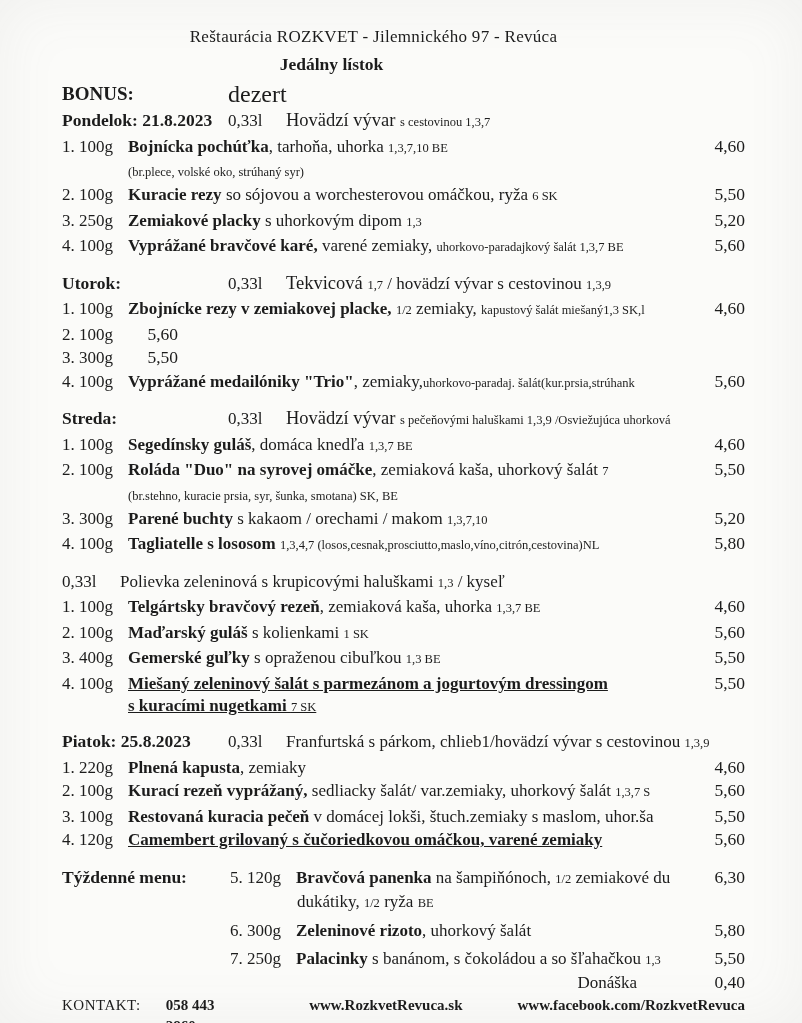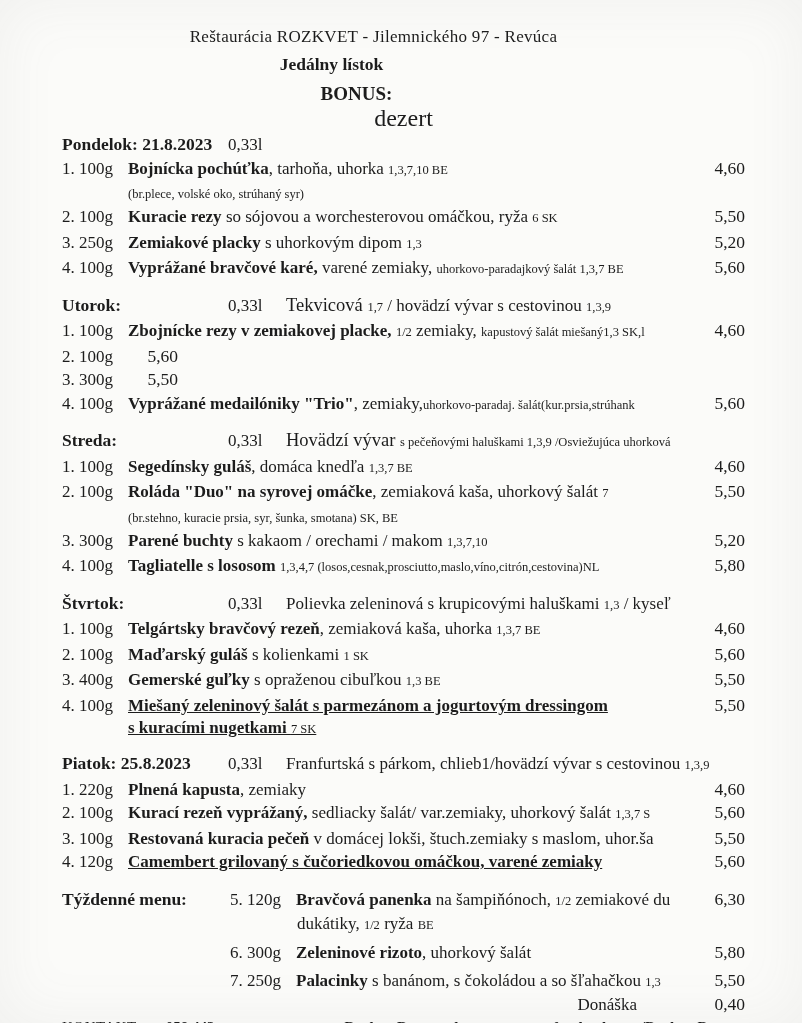--- a/index.html
+++ b/index.html
@@ -27,21 +27,21 @@
   }
   .menu-title {
     text-align: center;
     position: relative;
     left: -72px;
     font-weight: bold;
     font-size: 17.5px;
     line-height: 22px;
     margin-top: 5px;
   }
-  .bonus-row { display: flex; align-items: center; margin-top: 7px; line-height: 24px; flex-direction: column; }
+  .bonus-row { display: flex; align-items: flex-end; margin-top: 7px; line-height: 24px; }
   .bonus-label { font-weight: bold; font-size: 19px; width: 166px; }
   .bonus-value { font-size: 24px; }
 
   .section { margin-top: 12px; }
   .section.first { margin-top: 3px; }
 
   .day-row { display: flex; align-items: baseline; line-height: 23.5px; }
   .day-label { font-weight: bold; font-size: 17.5px; width: 166px; flex: none; }
   .day-volume { width: 58px; flex: none; }
   .day-soup { flex: 1; white-space: nowrap; overflow: hidden; }
@@ -89,20 +89,21 @@
 
   <div class="bonus-row">
     <span class="bonus-label">BONUS:</span>
     <span class="bonus-value">dezert</span>
   </div>
 
   <div class="section first">
     <div class="day-row">
       <span class="day-label">Pondelok: 21.8.2023</span>
       <span class="day-volume">0,33l</span>
+      <span class="day-soup"><span class="seg-big">Hovädzí vývar </span><span class="seg-small">s cestovinou 1,3,7</span></span>
     </div>
     <div class="item-row">
       <span class="item-num">1.</span>
       <span class="item-weight">100g</span>
       <span class="item-desc"><span class="seg-bold">Bojnícka pochúťka</span><span class="seg-normal">, tarhoňa, uhorka </span><span class="seg-small">1,3,7,10 BE</span></span>
       <span class="item-price">4,60</span>
     </div>
     <div class="item-subline"><span class="seg-small">(br.plece, volské oko, strúhaný syr)</span></div>
     <div class="item-row">
       <span class="item-num">2.</span>
@@ -182,21 +183,20 @@
     <div class="item-row">
       <span class="item-num">4.</span>
       <span class="item-weight">100g</span>
       <span class="item-desc"><span class="seg-bold">Tagliatelle s lososom </span><span class="seg-small">1,3,4,7 (losos,cesnak,prosciutto,maslo,víno,citrón,cestovina)NL</span></span>
       <span class="item-price">5,80</span>
     </div>
   </div>
 
   <div class="section">
     <div class="day-row">
-      <span class="day-label">Štvrtok:</span>
       <span class="day-volume">0,33l</span>
       <span class="day-soup"><span class="seg-normal">Polievka zeleninová s krupicovými haluškami </span><span class="seg-small">1,3</span><span class="seg-normal"> / kyseľ</span></span>
     </div>
     <div class="item-row">
       <span class="item-num">1.</span>
       <span class="item-weight">100g</span>
       <span class="item-desc"><span class="seg-bold">Telgártsky bravčový rezeň</span><span class="seg-normal">, zemiaková kaša, uhorka </span><span class="seg-small">1,3,7 BE</span></span>
       <span class="item-price">4,60</span>
     </div>
     <div class="item-row">

